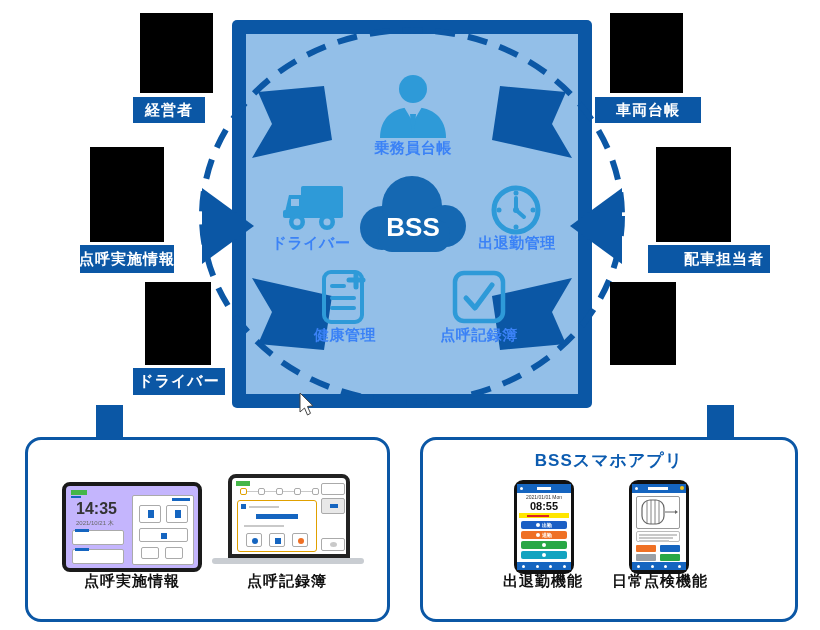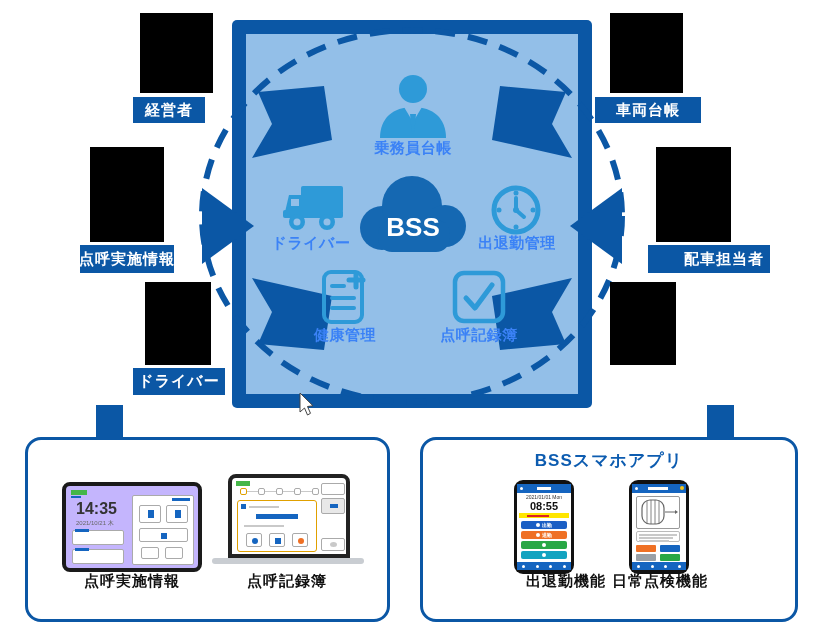--- a/index.html
+++ b/index.html
@@ -243,21 +243,21 @@
           <span class="dot"></span>
         </div>
       <div class="p-nav" style="bottom:0;height:8px;">
         <i></i>
           <i></i>
           <i></i>
           <i></i>
       </div>
     </div>
   </div>
-  <div class="device-caption" style="left:566px;top:572px;text-align:center;">出退勤機能</div>
+  <div class="device-caption" style="left:543px;top:572px;text-align:center;">出退勤機能</div>
 
   <div class="phone" style="left:629px;top:480px;width:60px;height:94px;">
     <div class="phone-screen">
       <div class="phone-header">
         <div style="position:absolute;left:3px;top:3px;width:3px;height:3px;border-radius:50%;background:#fff;"></div>
         <div style="position:absolute;left:16px;top:3px;width:20px;height:3px;background:#fff;"></div>
         <div style="position:absolute;right:2px;top:2px;width:4px;height:4px;border-radius:50%;background:#f5c518;"></div>
       </div>
       <div class="mini-box" style="left:4px;top:12px;width:44px;height:33px;border-color:#999;">
         <svg width="42" height="31" viewBox="0 0 42 31">

